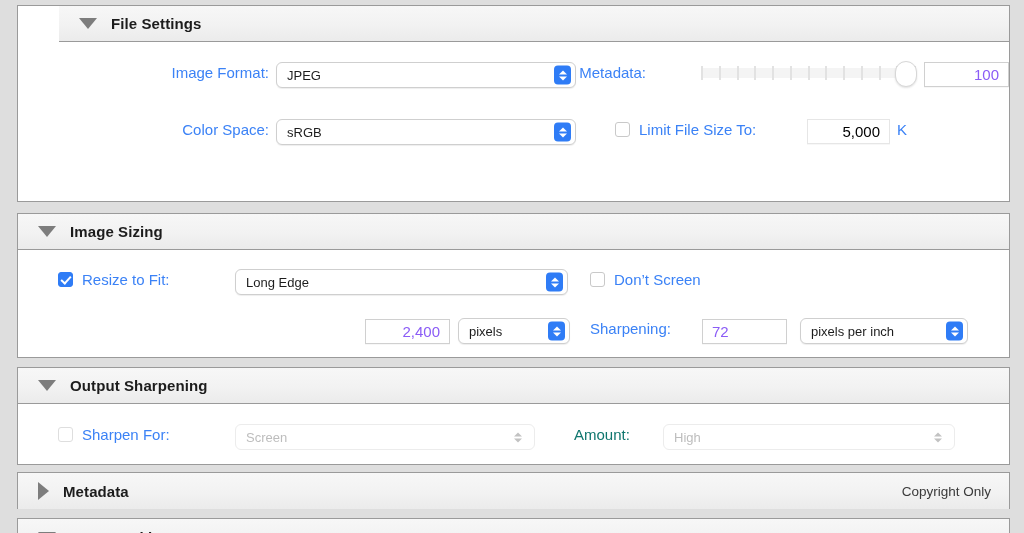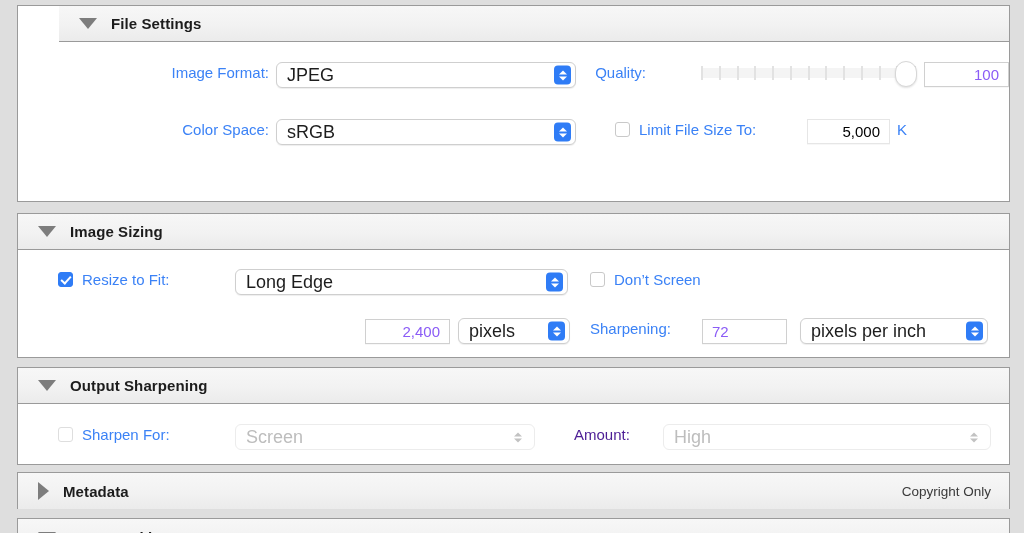--- a/index.html
+++ b/index.html
@@ -87,37 +87,37 @@
     position: absolute;
     display: flex;
     align-items: center;
   }
   .lbl {
     font-size: 15px;
     color: #3b82f6;
     white-space: nowrap;
   }
   .lbl.right { text-align: right; }
-  .lbl.dim { color: #4c1d95; }
+  .lbl.dim { color: #0f766e; }
 
   
   .popup {
     position: relative;
     height: 26px;
     background: #ffffff;
     border: 1px solid #cfcfcf;
     border-radius: 6px;
     box-shadow: 0 1px 1px rgba(0,0,0,0.07);
     box-sizing: border-box;
     display: flex;
     align-items: center;
     cursor: default;
   }
   .popup .ptext {
-    font-size: 18px;
+    font-size: 13px;
     color: #1d1d1d;
     padding-left: 10px;
     white-space: nowrap;
   }
   .popup .chev {
     position: absolute;
     right: 4px;
     top: 50%;
     transform: translateY(-50%);
     width: 17px;
@@ -261,21 +261,21 @@
       </div>
       <div class="popup" style="position:absolute; left:217px; top:20px; width:300px;">
         <span class="ptext">JPEG</span>
         <span class="chev">
             <i class="up"></i>
             <i class="dn"></i>
           </span>
       </div>
 
       <div class="row" style="left:487px; top:22px; width:100px; justify-content:flex-end;">
-        <span class="lbl right">Quality:</span>
+        <span class="lbl right">Metadata:</span>
       </div>
       <div class="slider" style="position:absolute; left:642px; top:19px; width:215px;">
         <span class="track"></span>
         <span class="ticks">
           <i></i>
             <i></i>
             <i></i>
             <i></i>
             <i></i>
             <i></i>
@@ -353,21 +353,21 @@
             <i class="dn"></i>
           </span>
       </div>
 
       <div class="row" style="left:572px; top:70px;">
         <span class="lbl">Sharpening:</span>
       </div>
       <div class="field left" style="position:absolute; left:684px; top:69px; width:85px;">
         <span class="ftext">72</span>
       </div>
-      <div class="popup" style="position:absolute; left:782px; top:68px; width:188px;">
+      <div class="popup" style="position:absolute; left:782px; top:68px; width:168px;">
         <span class="ptext">pixels per inch</span>
         <span class="chev">
             <i class="up"></i>
             <i class="dn"></i>
           </span>
       </div>
 
     </div>
   </div>
 
@@ -387,21 +387,21 @@
         <span class="ptext">Screen</span>
         <span class="chev">
             <i class="up"></i>
             <i class="dn"></i>
           </span>
       </div>
 
       <div class="row" style="left:556px; top:22px;">
         <span class="lbl dim">Amount:</span>
       </div>
-      <div class="popup disabled" style="position:absolute; left:645px; top:20px; width:328px;">
+      <div class="popup disabled" style="position:absolute; left:645px; top:20px; width:292px;">
         <span class="ptext">High</span>
         <span class="chev">
             <i class="up"></i>
             <i class="dn"></i>
           </span>
       </div>
 
     </div>
   </div>
 

